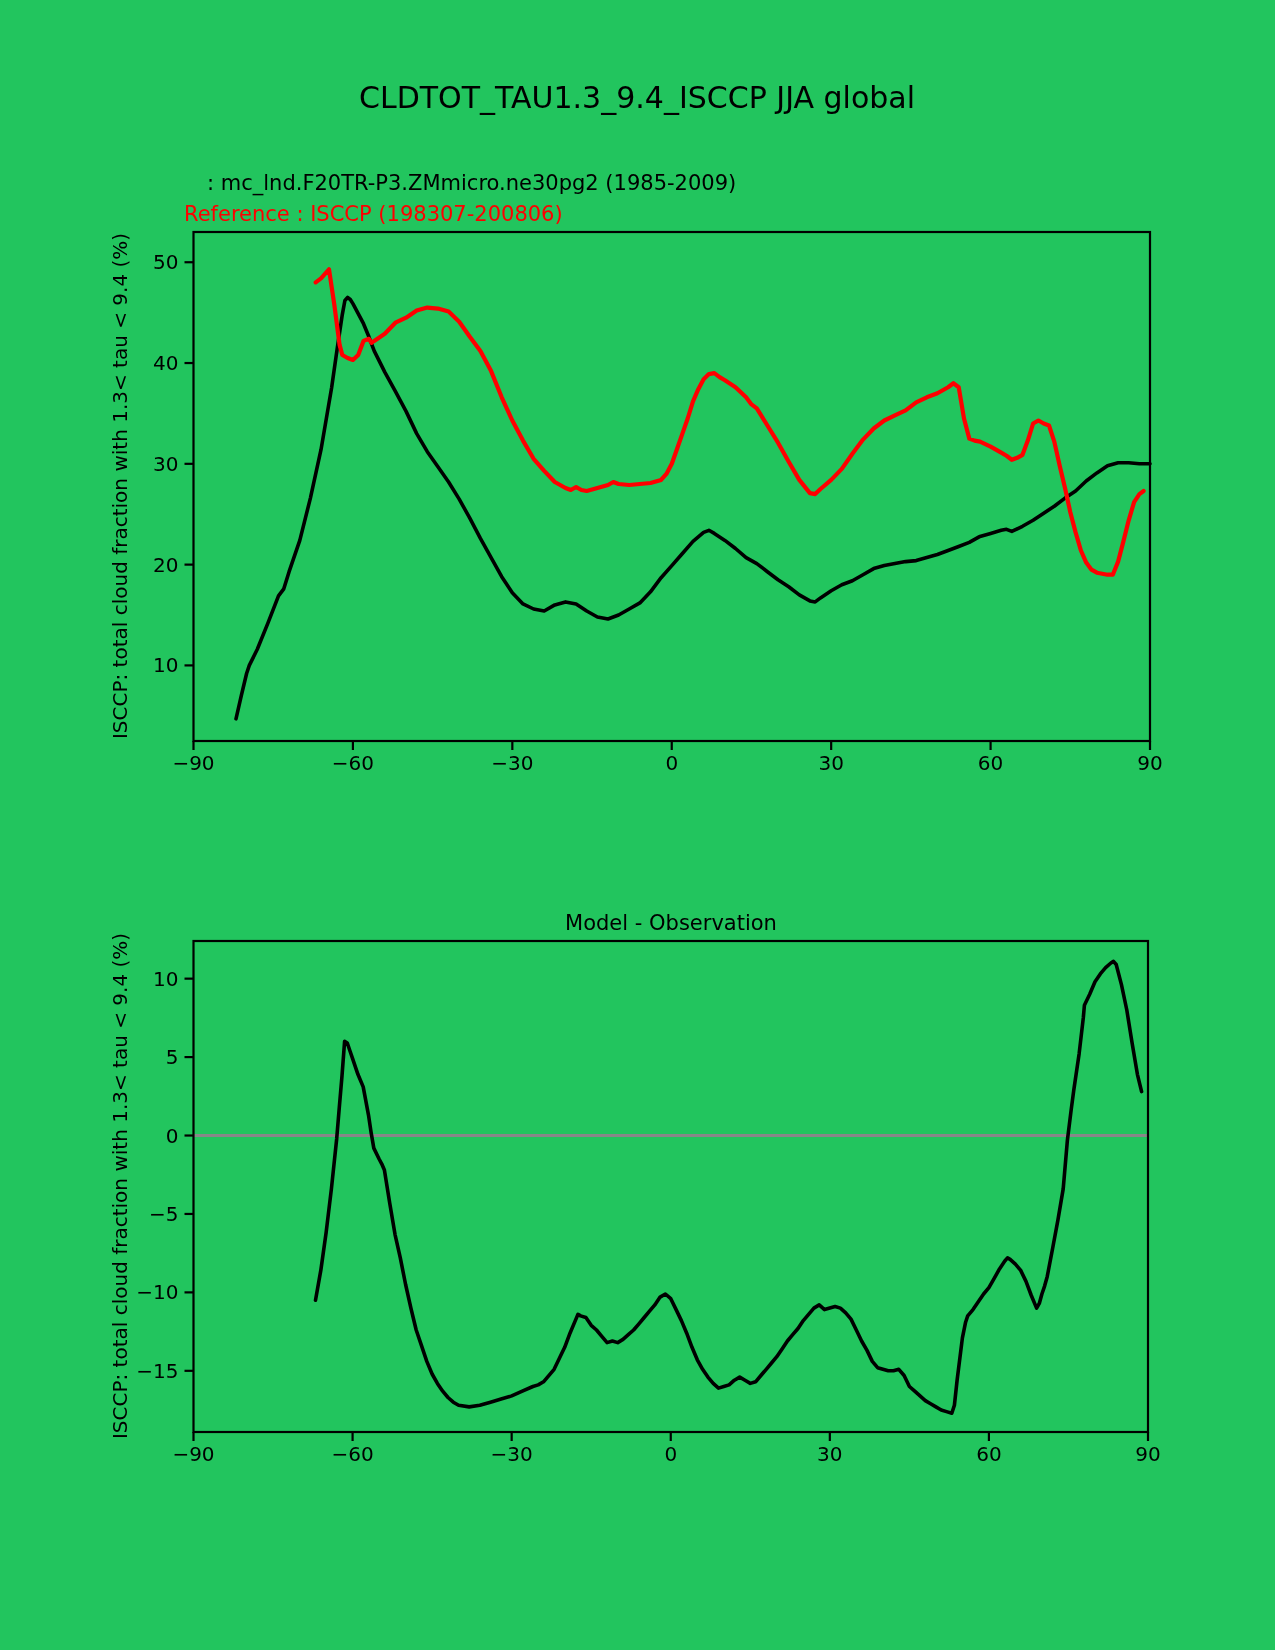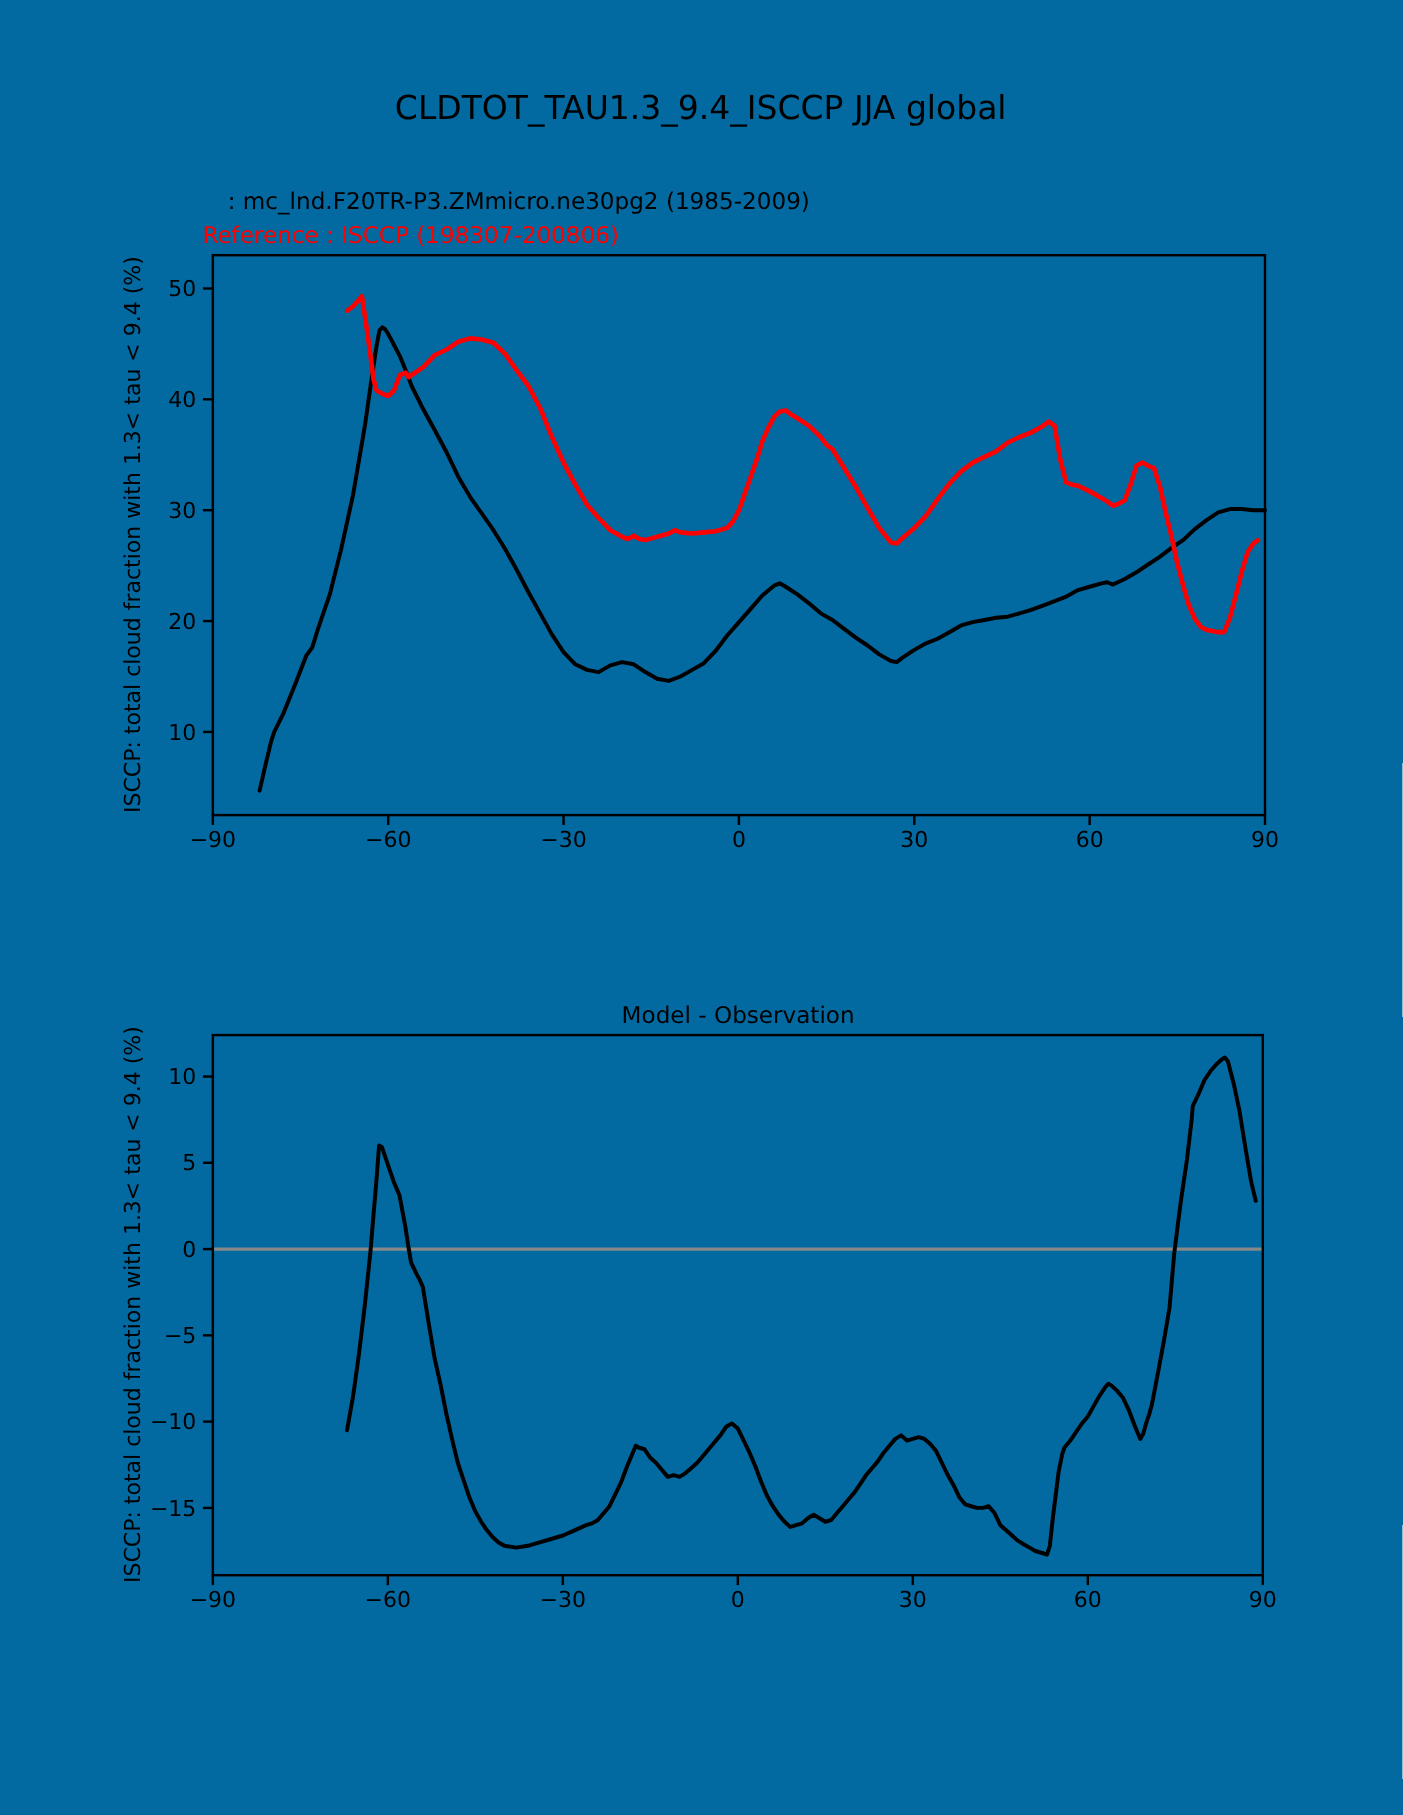--- a/index.html
+++ b/index.html
@@ -1,16 +1,16 @@
 <!DOCTYPE html>
 <html><head>
 <meta charset="utf-8">
 <style>
   html,body{margin:0;padding:0;background:#ffffff;}
-  .page{position:relative;width:1275px;height:1650px;background:#0369a1;
+  .page{position:relative;width:1275px;height:1650px;background:#22c55e;
         font-family:"DejaVu Sans","Liberation Sans",sans-serif;}
   svg{position:absolute;left:0;top:0;}
   text{font-family:"DejaVu Sans","Liberation Sans",sans-serif;fill:#000;}
   .fig-title{font-size:30px;}
   .sub{font-size:21px;}
   .panel-title{font-size:21px;}
   .ylab{font-size:20px;}
 </style>
 </head>
 <body>

